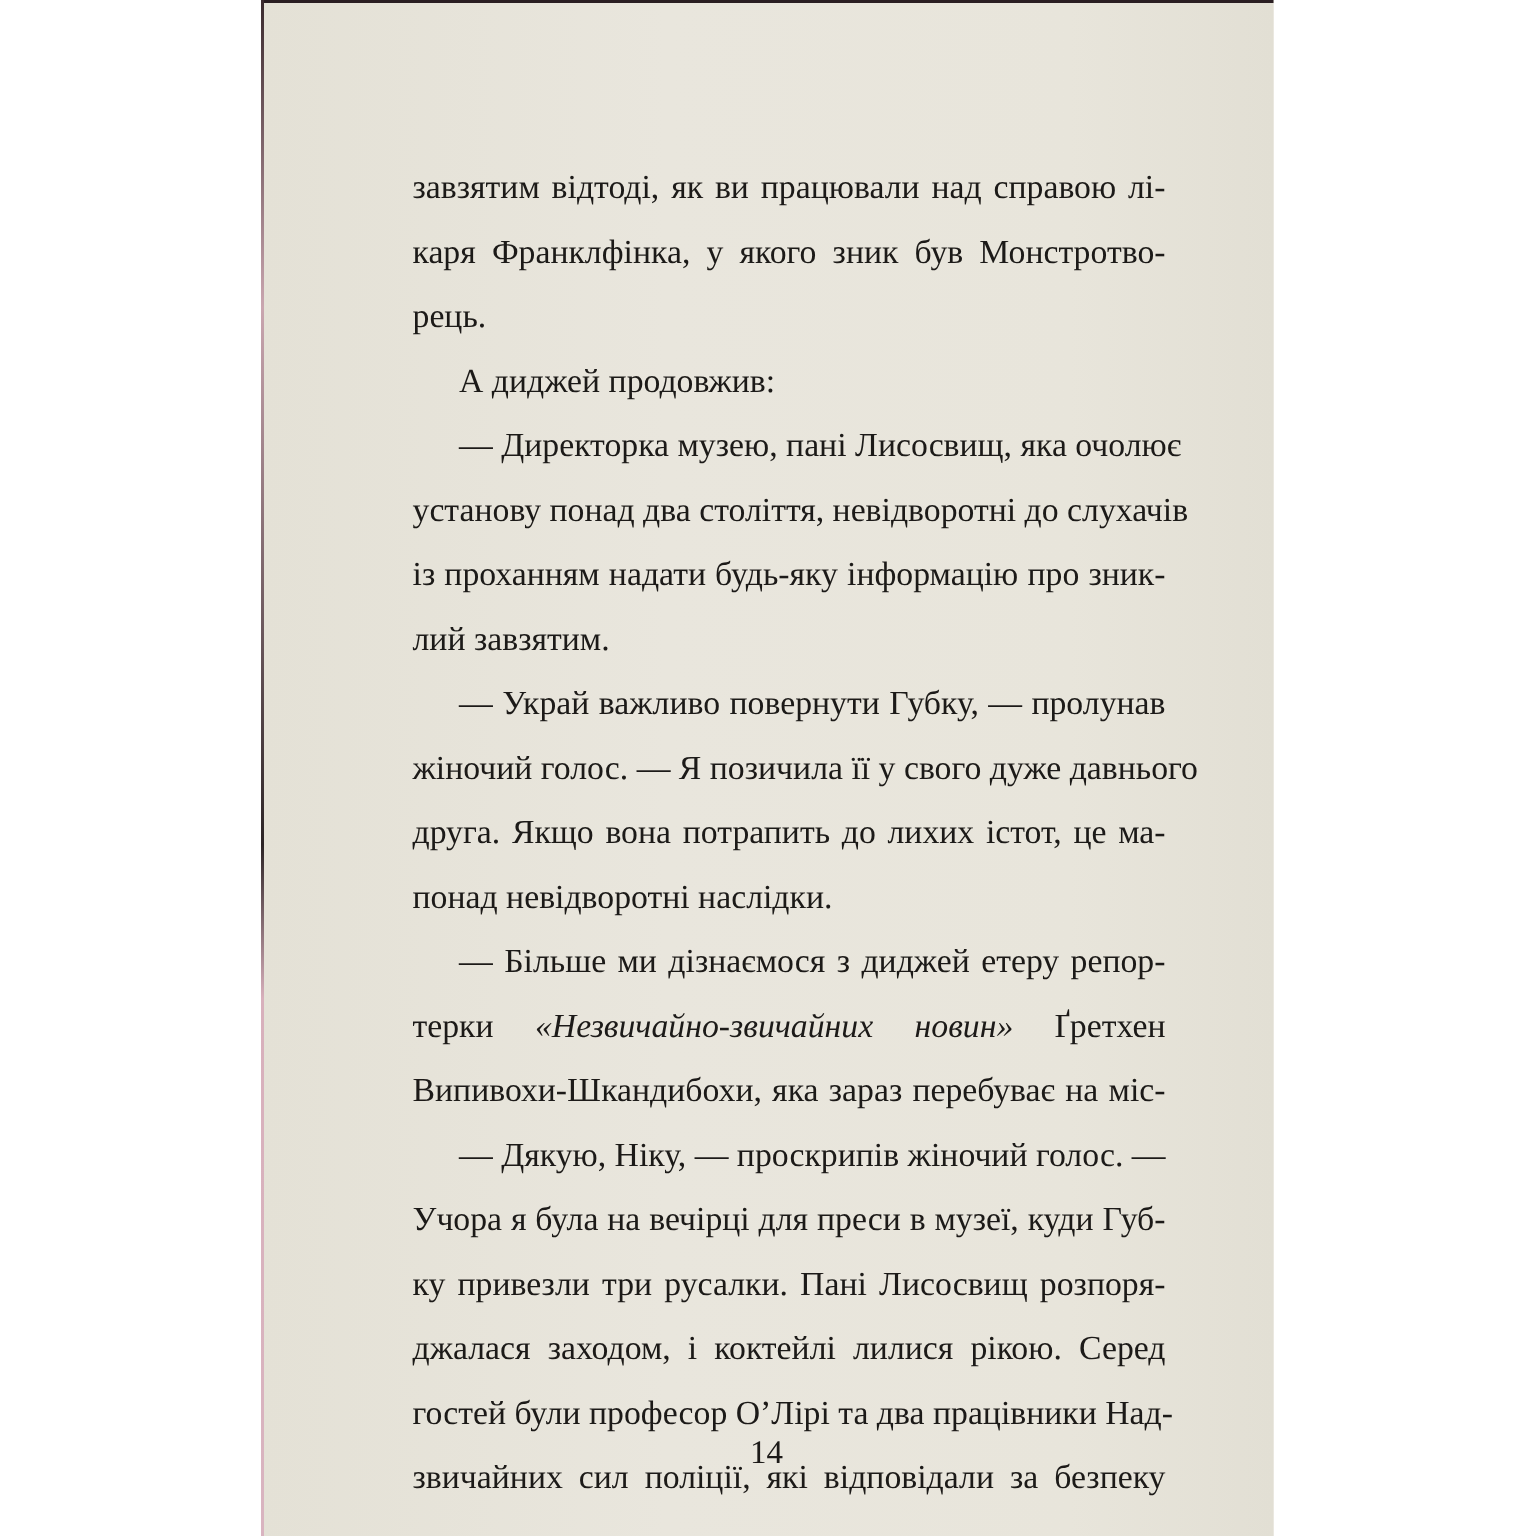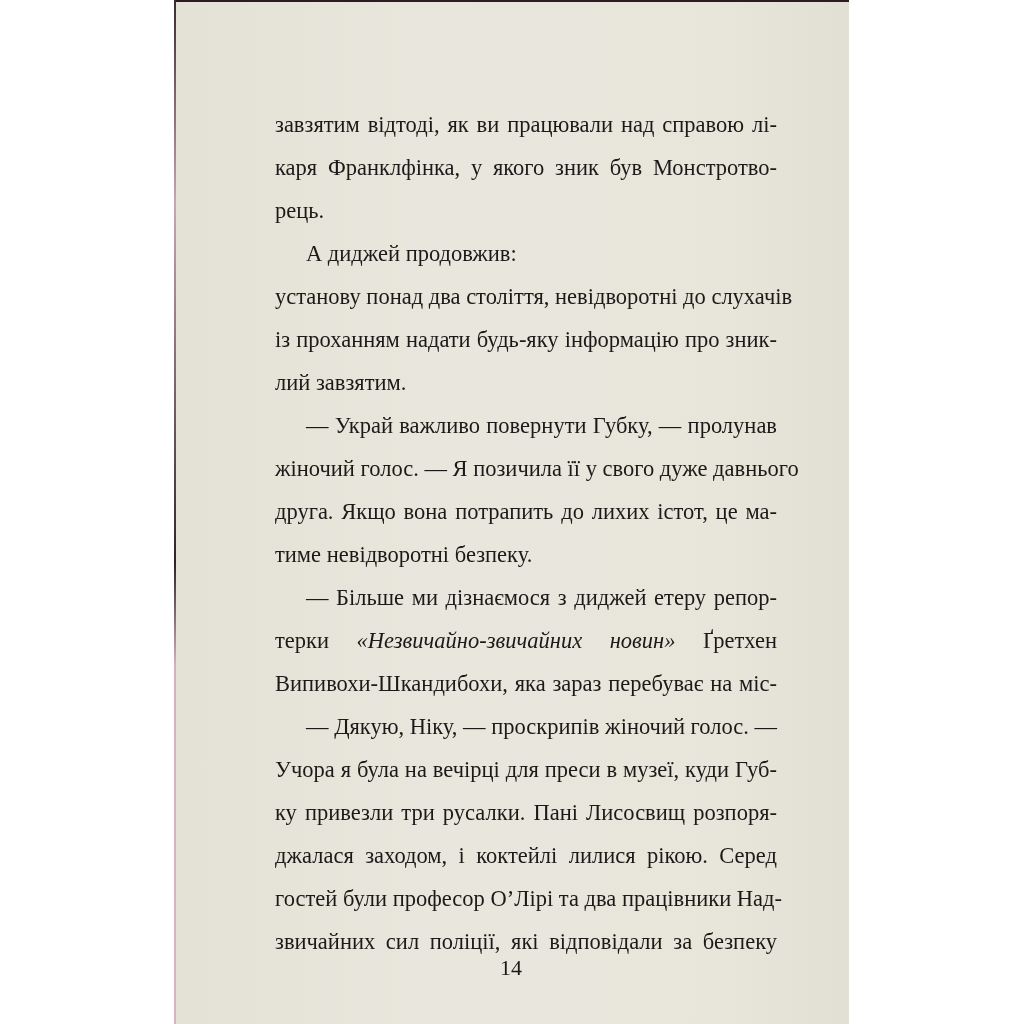--- a/index.html
+++ b/index.html
@@ -40,30 +40,31 @@
     <span class="line">завзятим відтоді, як ви працювали над справою лі-</span>
     <span class="line">каря Франклфінка, у якого зник був Монстротво-</span>
     <span class="line last">рець.</span>
   </div>
 
   <div>
     <span class="line last indent">А диджей продовжив:</span>
   </div>
 
   <div>
+    <span class="line indent">— Директорка музею, пані Лисосвищ, яка очолює</span>
     <span class="line">установу понад два століття, невідворотні до слухачів</span>
     <span class="line">із проханням надати будь-яку інформацію про зник-</span>
     <span class="line last">лий завзятим.</span>
   </div>
 
   <div>
     <span class="line indent">— Украй важливо повернути Губку, — пролунав</span>
     <span class="line">жіночий голос. — Я позичила її у свого дуже давнього</span>
     <span class="line">друга. Якщо вона потрапить до лихих істот, це ма-</span>
-    <span class="line last">тиме невідворотні безпеку.</span>
+    <span class="line last">понад невідворотні наслідки.</span>
   </div>
 
   <div>
     <span class="line indent">— Більше ми дізнаємося з диджей етеру репор-</span>
     <span class="line"><span>терки </span><i>«Незвичайно-звичайних новин»</i><span> Ґретхен</span></span>
     <span class="line">Випивохи-Шкандибохи, яка зараз перебуває на міс-</span>
   </div>
 
   <div>
     <span class="line indent">— Дякую, Ніку, — проскрипів жіночий голос. —</span>

